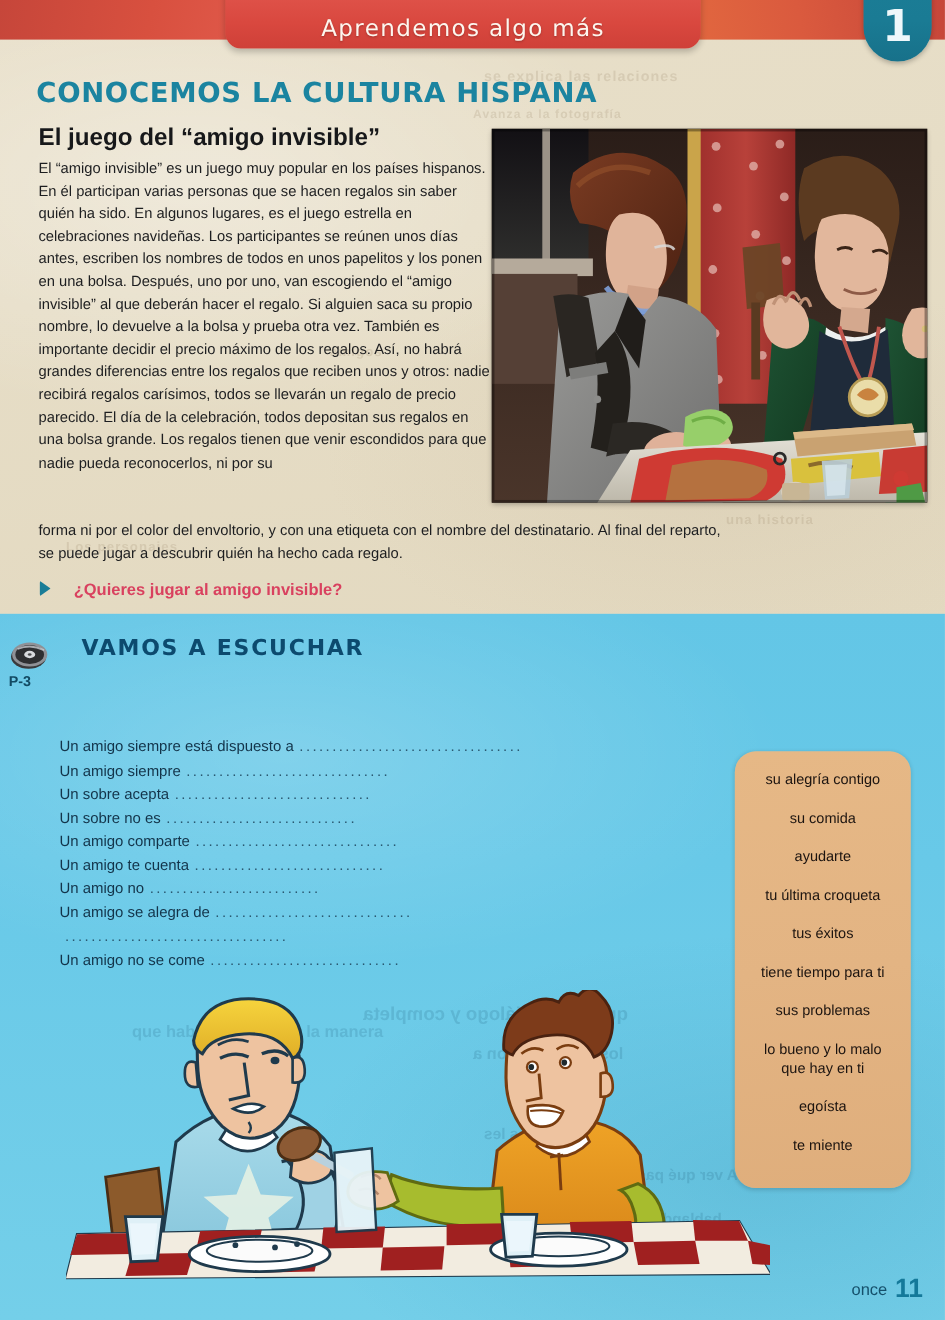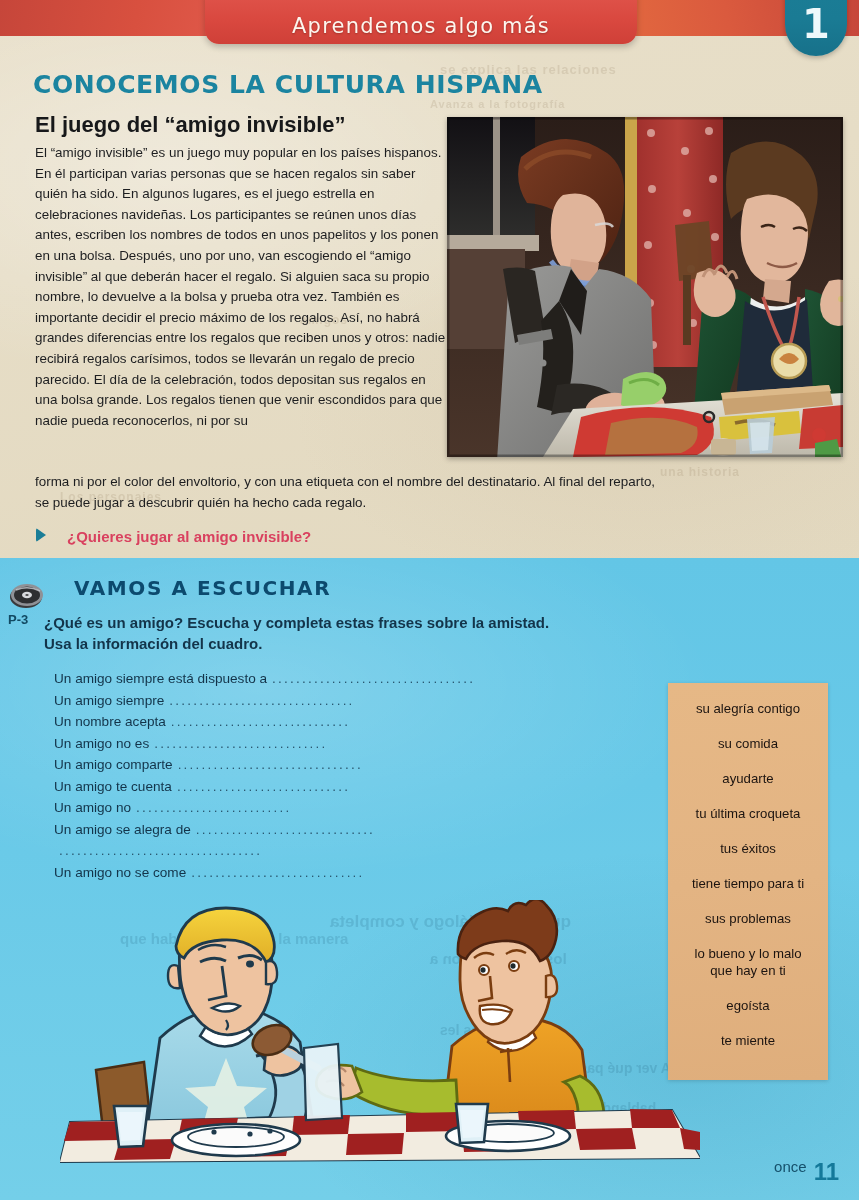--- a/index.html
+++ b/index.html
@@ -145,35 +145,35 @@
     letter-spacing:2.2px;color:#2a5870;margin-left:5px;
     font-size:13.6px;overflow:hidden;display:inline-block;
   }
 
   
   .wordbank{
     position:absolute;left:668px;top:683px;width:160px;height:397px;z-index:5;
     background:linear-gradient(175deg,#e6b886 0%,#e3b483 50%,#dfae7c 100%);
     box-shadow:0 1px 4px rgba(0,0,0,.16);
     display:flex;flex-direction:column;align-items:center;
-    padding-top:17px;box-sizing:border-box;
+    padding-top:17px;box-sizing:border-box;border-radius:19px;
   }
   .wb-item{
     color:#1c1410;font-size:13.2px;line-height:17px;text-align:center;
     margin-bottom:18px;width:100%;
   }
 
   
   .cartoon{position:absolute;left:60px;top:900px;width:640px;height:270px;z-index:4;}
   .cartoon svg{display:block;width:100%;height:100%;}
 
   
   .footer{
     position:absolute;right:20px;bottom:14px;z-index:6;
-    display:flex;align-items:flex-start;gap:7px;margin-left:27px;
+    display:flex;align-items:center;gap:7px;margin-left:27px;
   }
   .footer .word{color:#15506b;font-size:15px;}
   .footer .pnum{color:#14799a;font-size:24px;font-weight:700;}
 </style>
 </head>
 <body>
 
 <div id="page">
 
   <div class="cream-section"></div>
@@ -367,40 +367,36 @@
       <ellipse cx="21" cy="15" rx="13" ry="8.6" fill="#2e2f31"></ellipse>
       <ellipse cx="21" cy="15" rx="5" ry="3.3" fill="#d8dadd"></ellipse>
       <ellipse cx="21" cy="15" rx="1.7" ry="1.1" fill="#4a4b4d"></ellipse>
       <path d="M10 10 q12 -5 24 1" stroke="#c9ccd1" stroke-width="1.6" fill="none" opacity=".8"></path>
     </svg>
   </div>
   <div class="track-label">P-3</div>
 
   <div class="h-listen">VAMOS A ESCUCHAR</div>
 
-  <div class="instr">
-    <div>¿Qué es un amigo? Escucha y completa estas frases sobre la amistad.</div>
-    <div>Usa la información del cuadro.</div>
-  </div>
 
   <div class="ex-list" id="exercise-list">
       <div class="ex-line">
         <span>Un amigo siempre está dispuesto a</span>
         <span class="dots">..................................</span>
       </div>
       <div class="ex-line">
         <span>Un amigo siempre</span>
         <span class="dots">...............................</span>
       </div>
       <div class="ex-line">
-        <span>Un nombre acepta</span>
+        <span>Un sobre acepta</span>
         <span class="dots">..............................</span>
       </div>
       <div class="ex-line">
-        <span>Un amigo no es</span>
+        <span>Un sobre no es</span>
         <span class="dots">.............................</span>
       </div>
       <div class="ex-line">
         <span>Un amigo comparte</span>
         <span class="dots">...............................</span>
       </div>
       <div class="ex-line">
         <span>Un amigo te cuenta</span>
         <span class="dots">.............................</span>
       </div>

